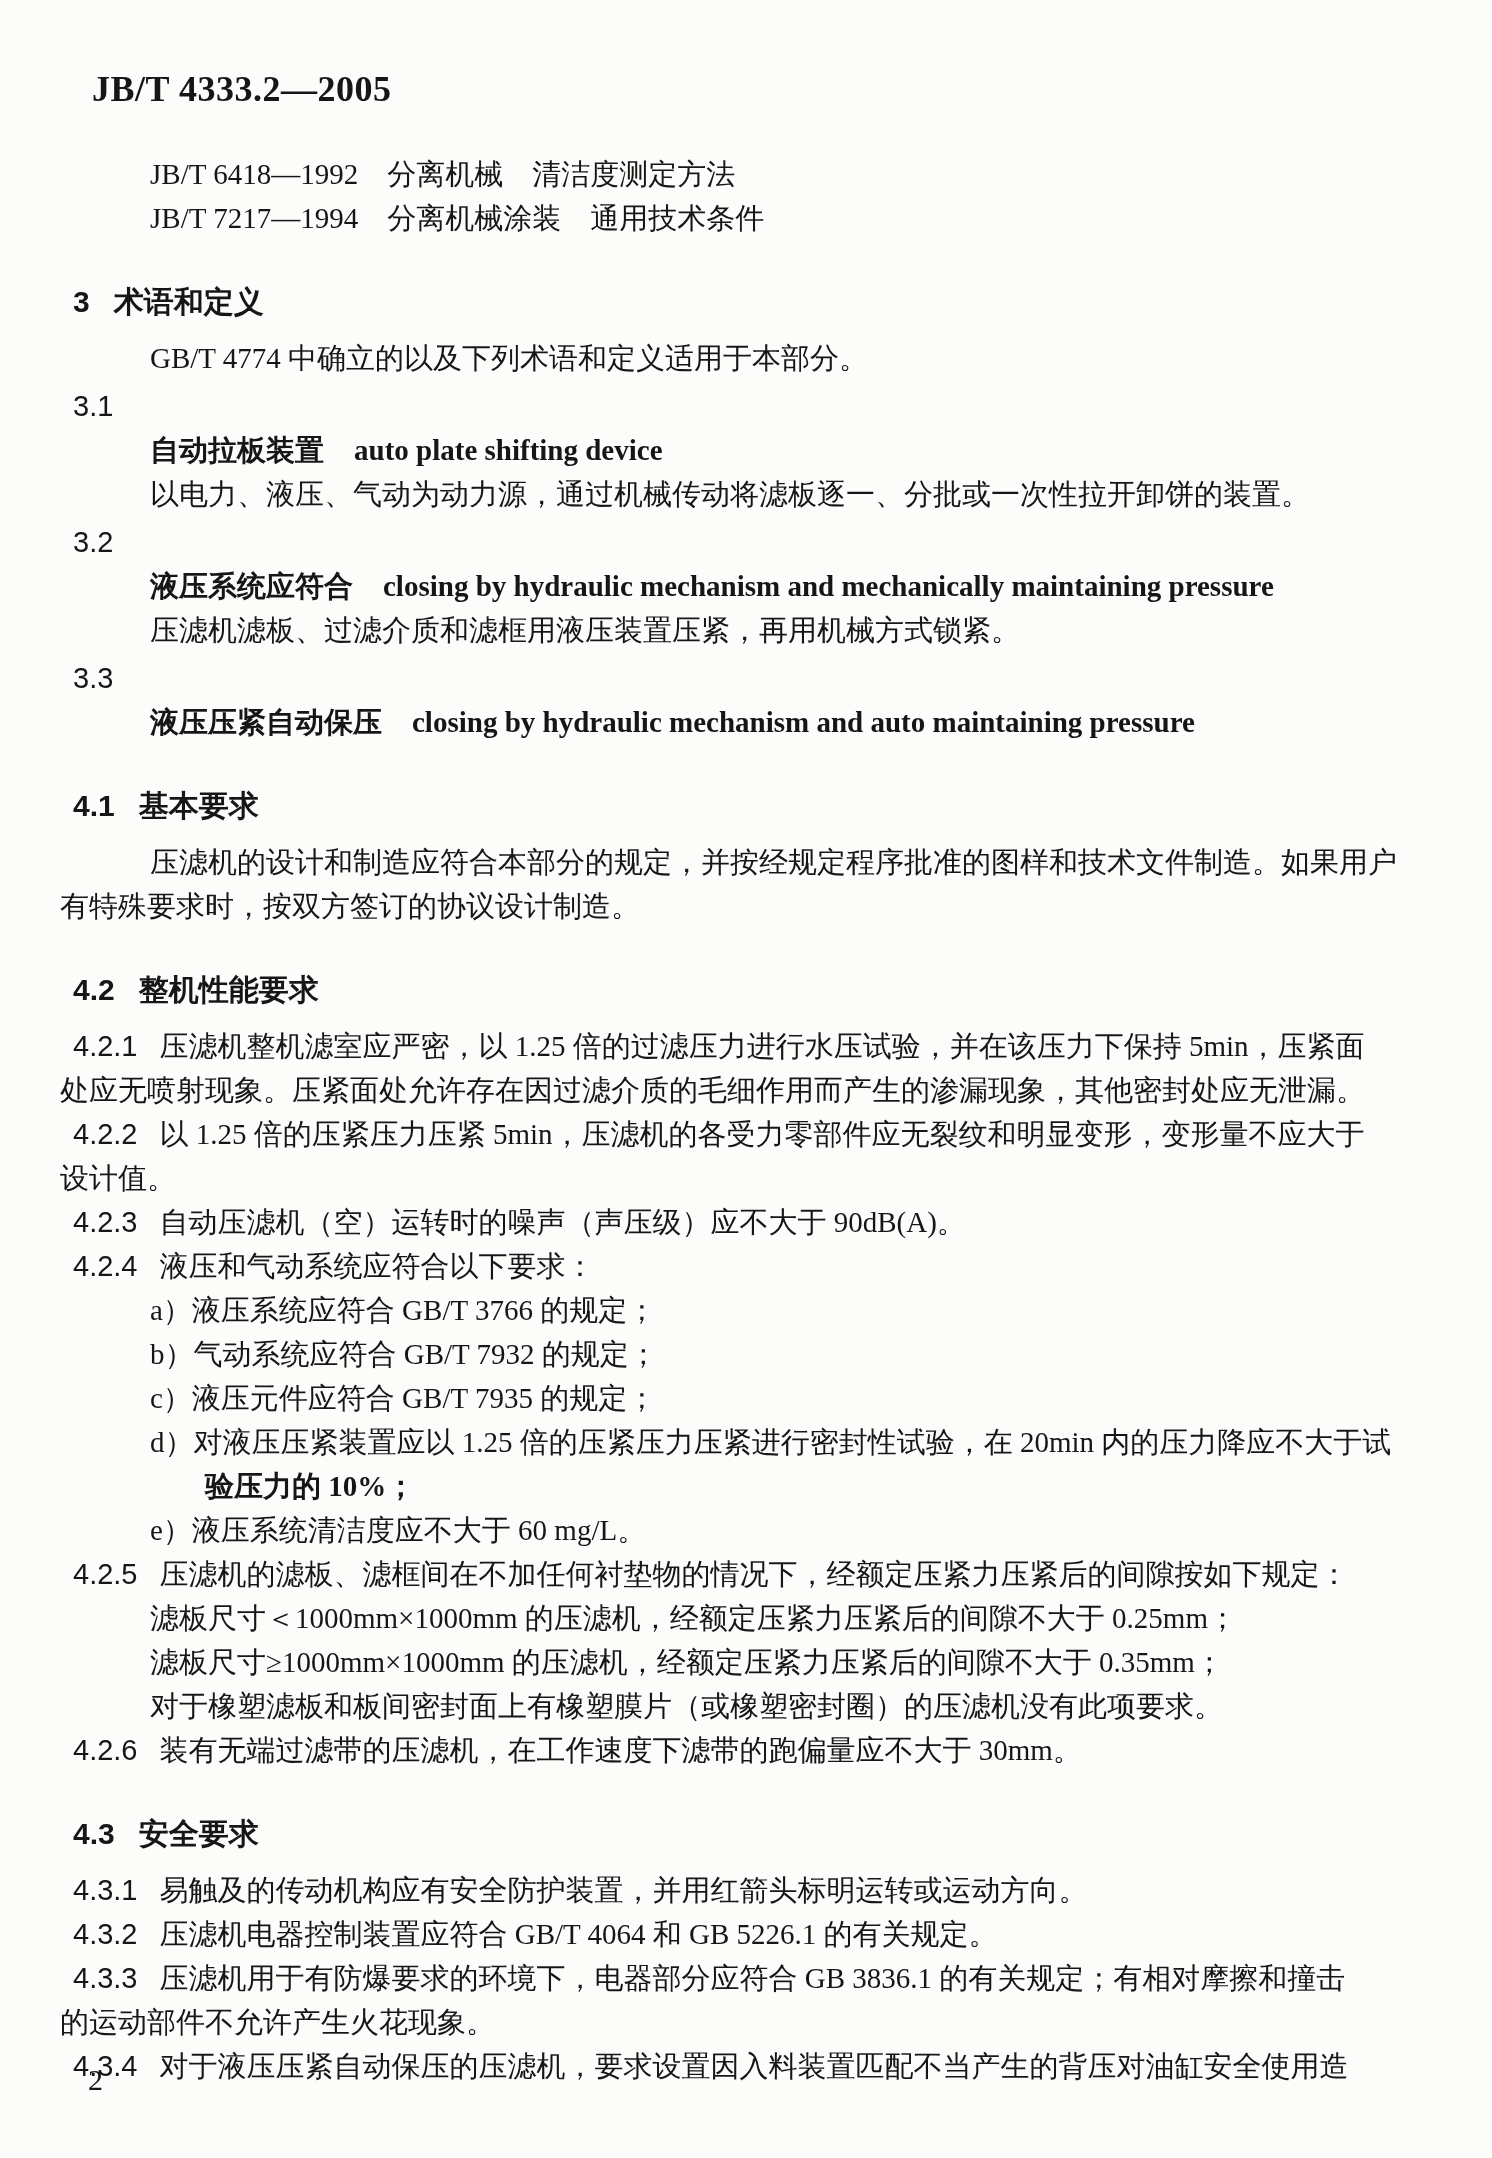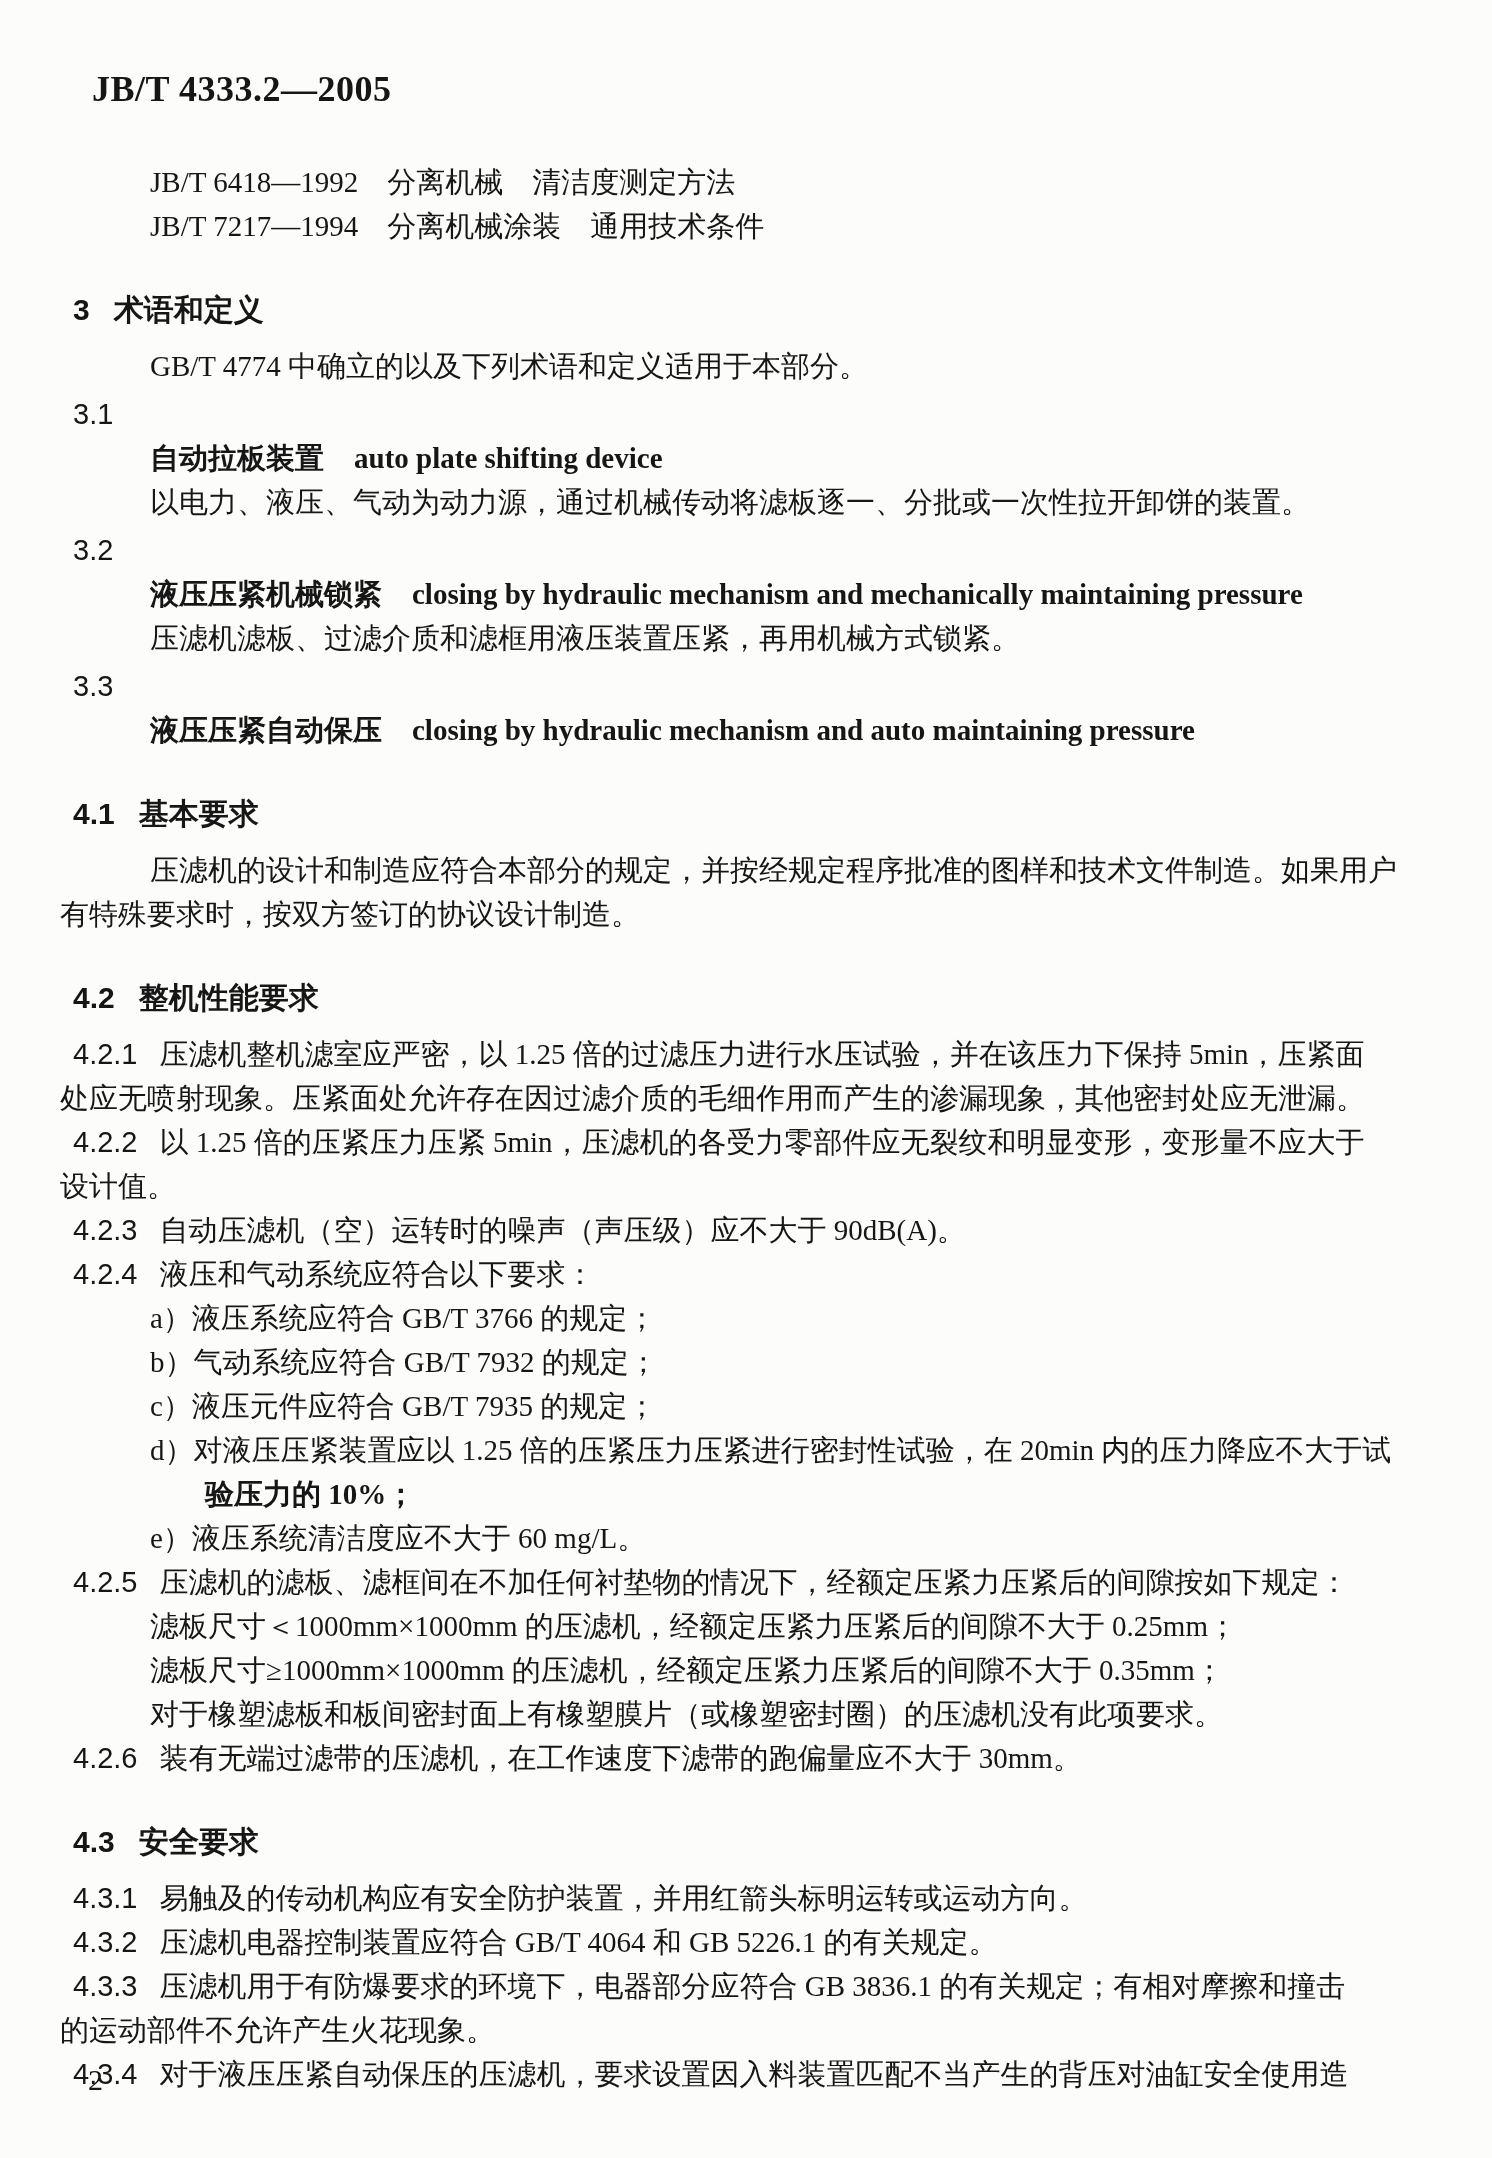--- a/index.html
+++ b/index.html
@@ -57,21 +57,21 @@
   .clause .pfx {
     font-family: "Liberation Sans", sans-serif;
     margin-right: 22px;
   }
   .term .pfx {
     font-family: "Liberation Sans", sans-serif;
     font-weight: bold;
     margin-right: 30px;
   }
   .term .txt { font-family: "Liberation Serif", serif; font-weight: bold; }
-  .doc-body > .line.ref:first-child { margin-top: 32px; }
+  .doc-body > .line.ref:first-child { margin-top: 24px; }
 
   .page-number {
     position: absolute;
     left: 88px;
     top: 2058px;
     font-size: 30px;
     line-height: 44px;
     font-family: "Liberation Serif", serif;
   }
 </style>
@@ -83,21 +83,21 @@
 
   <div class="doc-body">
       <div class="line ref"><span class="txt">JB/T 6418—1992　分离机械　清洁度测定方法</span></div>
       <div class="line ref"><span class="txt">JB/T 7217—1994　分离机械涂装　通用技术条件</span></div>
       <div class="line h"><span class="pfx">3</span><span class="txt">术语和定义</span></div>
       <div class="line p1"><span class="txt">GB/T 4774 中确立的以及下列术语和定义适用于本部分。</span></div>
       <div class="line num"><span class="pfx">3.1</span></div>
       <div class="line term"><span class="pfx">自动拉板装置</span><span class="txt">auto plate shifting device</span></div>
       <div class="line p1"><span class="txt">以电力、液压、气动为动力源，通过机械传动将滤板逐一、分批或一次性拉开卸饼的装置。</span></div>
       <div class="line num"><span class="pfx">3.2</span></div>
-      <div class="line term"><span class="pfx">液压压紧机械锁紧</span><span class="txt">closing by hydraulic mechanism and mechanically maintaining pressure</span></div>
+      <div class="line term"><span class="pfx">液压系统应符合</span><span class="txt">closing by hydraulic mechanism and mechanically maintaining pressure</span></div>
       <div class="line p1"><span class="txt">压滤机滤板、过滤介质和滤框用液压装置压紧，再用机械方式锁紧。</span></div>
       <div class="line num"><span class="pfx">3.3</span></div>
       <div class="line term"><span class="pfx">液压压紧自动保压</span><span class="txt">closing by hydraulic mechanism and auto maintaining pressure</span></div>
       <div class="line h"><span class="pfx">4.1</span><span class="txt">基本要求</span></div>
       <div class="line p1"><span class="txt">压滤机的设计和制造应符合本部分的规定，并按经规定程序批准的图样和技术文件制造。如果用户</span></div>
       <div class="line p0"><span class="txt">有特殊要求时，按双方签订的协议设计制造。</span></div>
       <div class="line h"><span class="pfx">4.2</span><span class="txt">整机性能要求</span></div>
       <div class="line clause"><span class="pfx">4.2.1</span><span class="txt">压滤机整机滤室应严密，以 1.25 倍的过滤压力进行水压试验，并在该压力下保持 5min，压紧面</span></div>
       <div class="line p0"><span class="txt">处应无喷射现象。压紧面处允许存在因过滤介质的毛细作用而产生的渗漏现象，其他密封处应无泄漏。</span></div>
       <div class="line clause"><span class="pfx">4.2.2</span><span class="txt">以 1.25 倍的压紧压力压紧 5min，压滤机的各受力零部件应无裂纹和明显变形，变形量不应大于</span></div>

